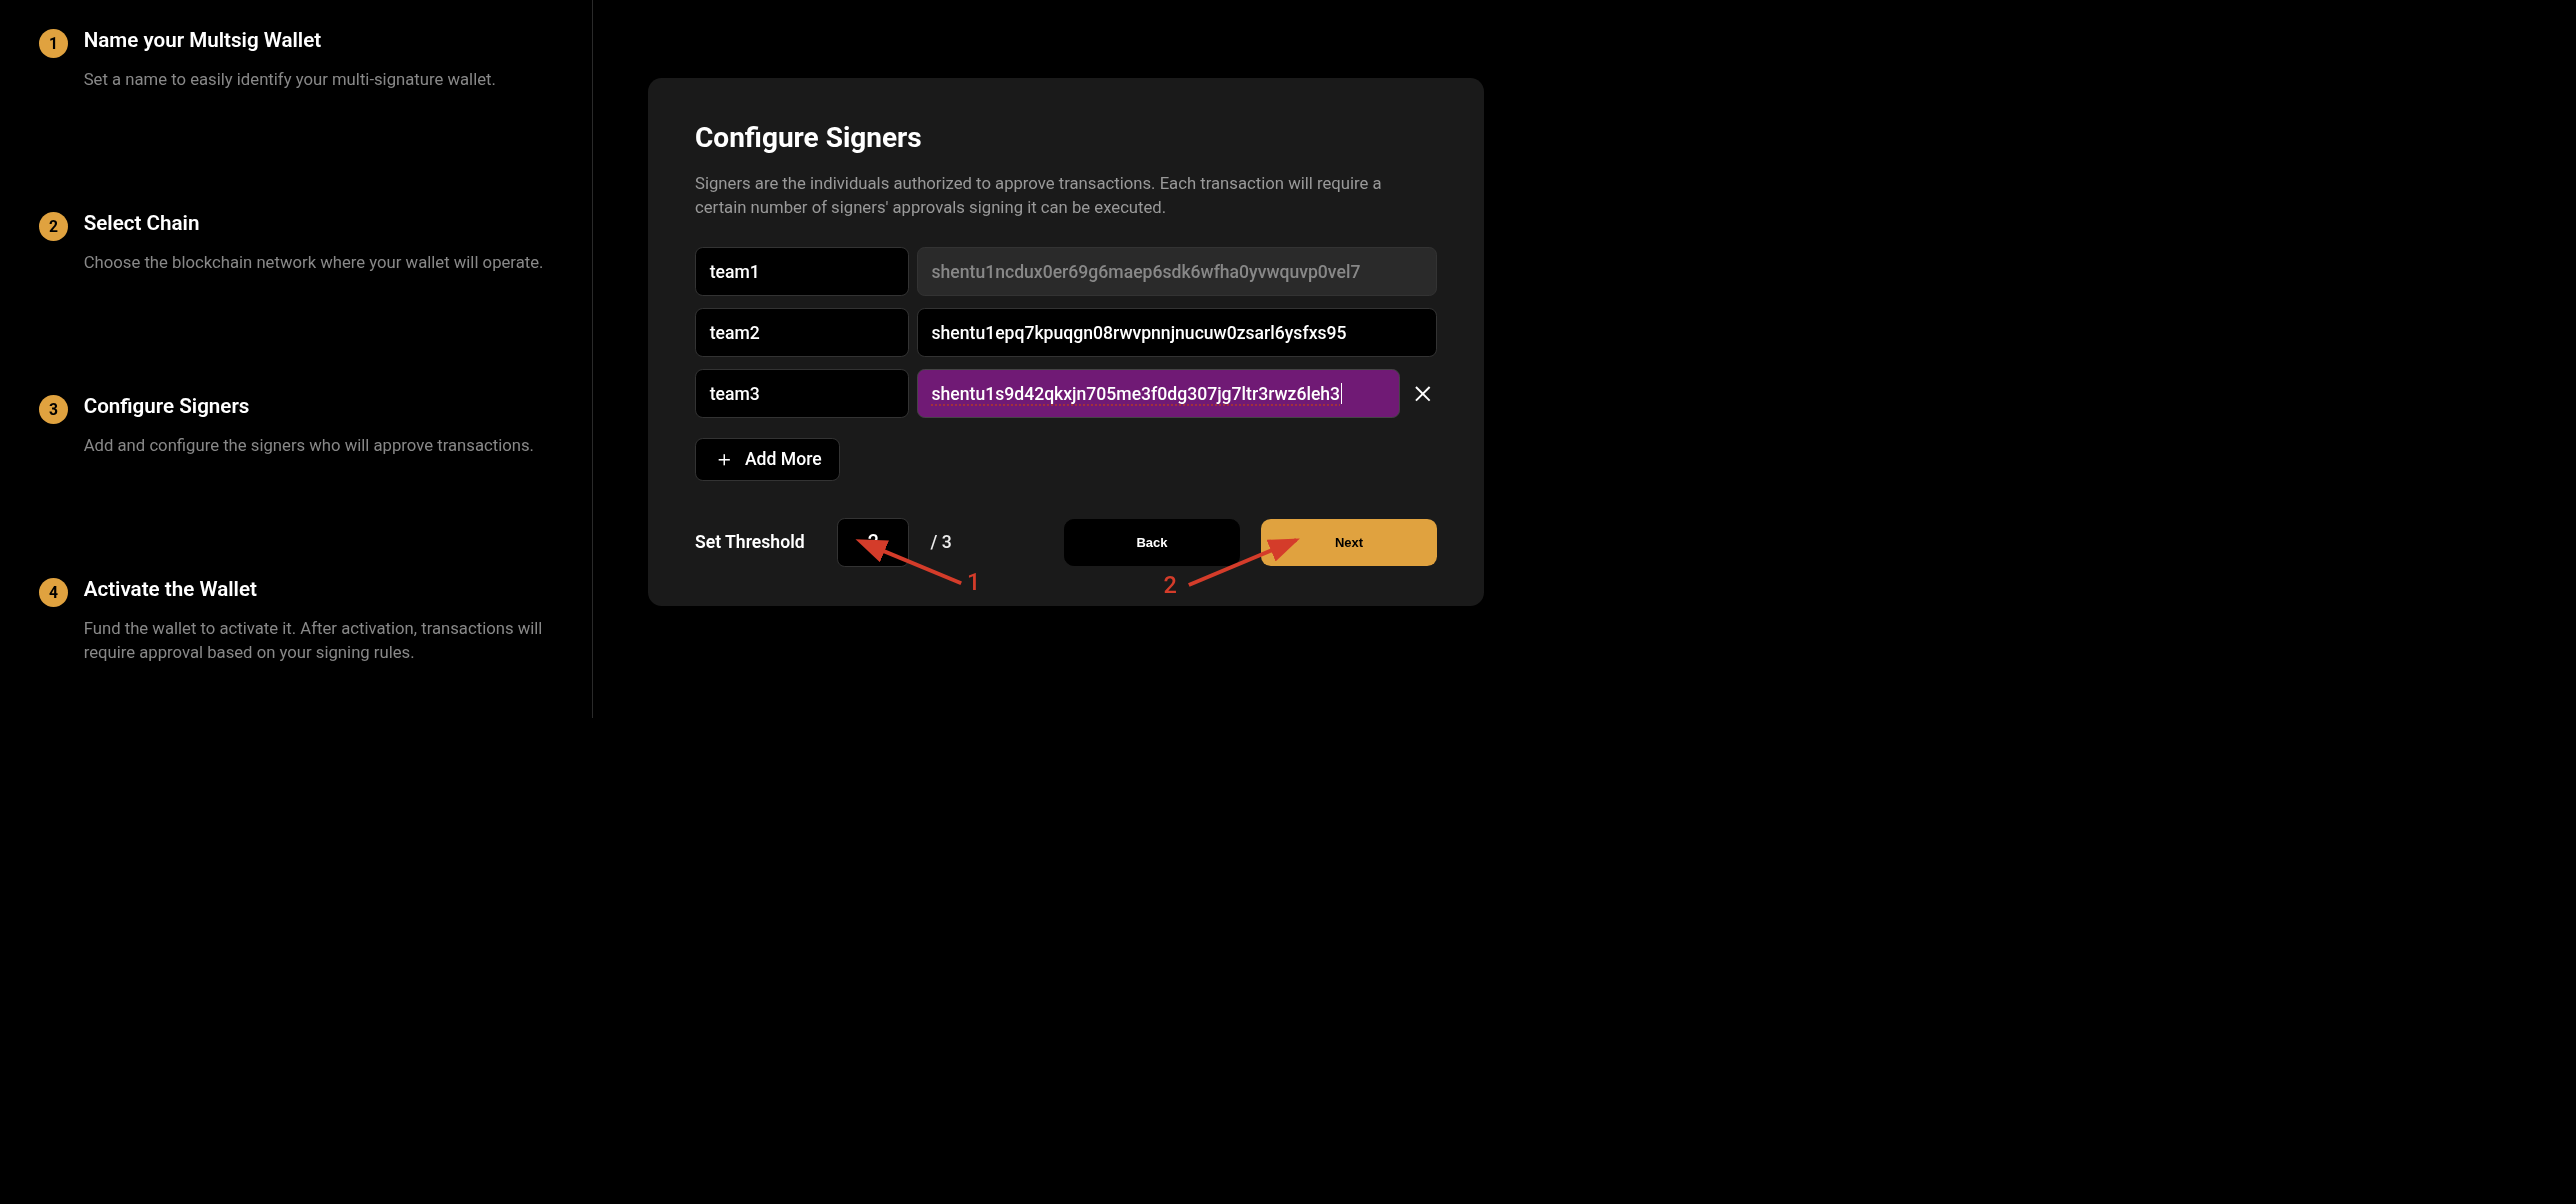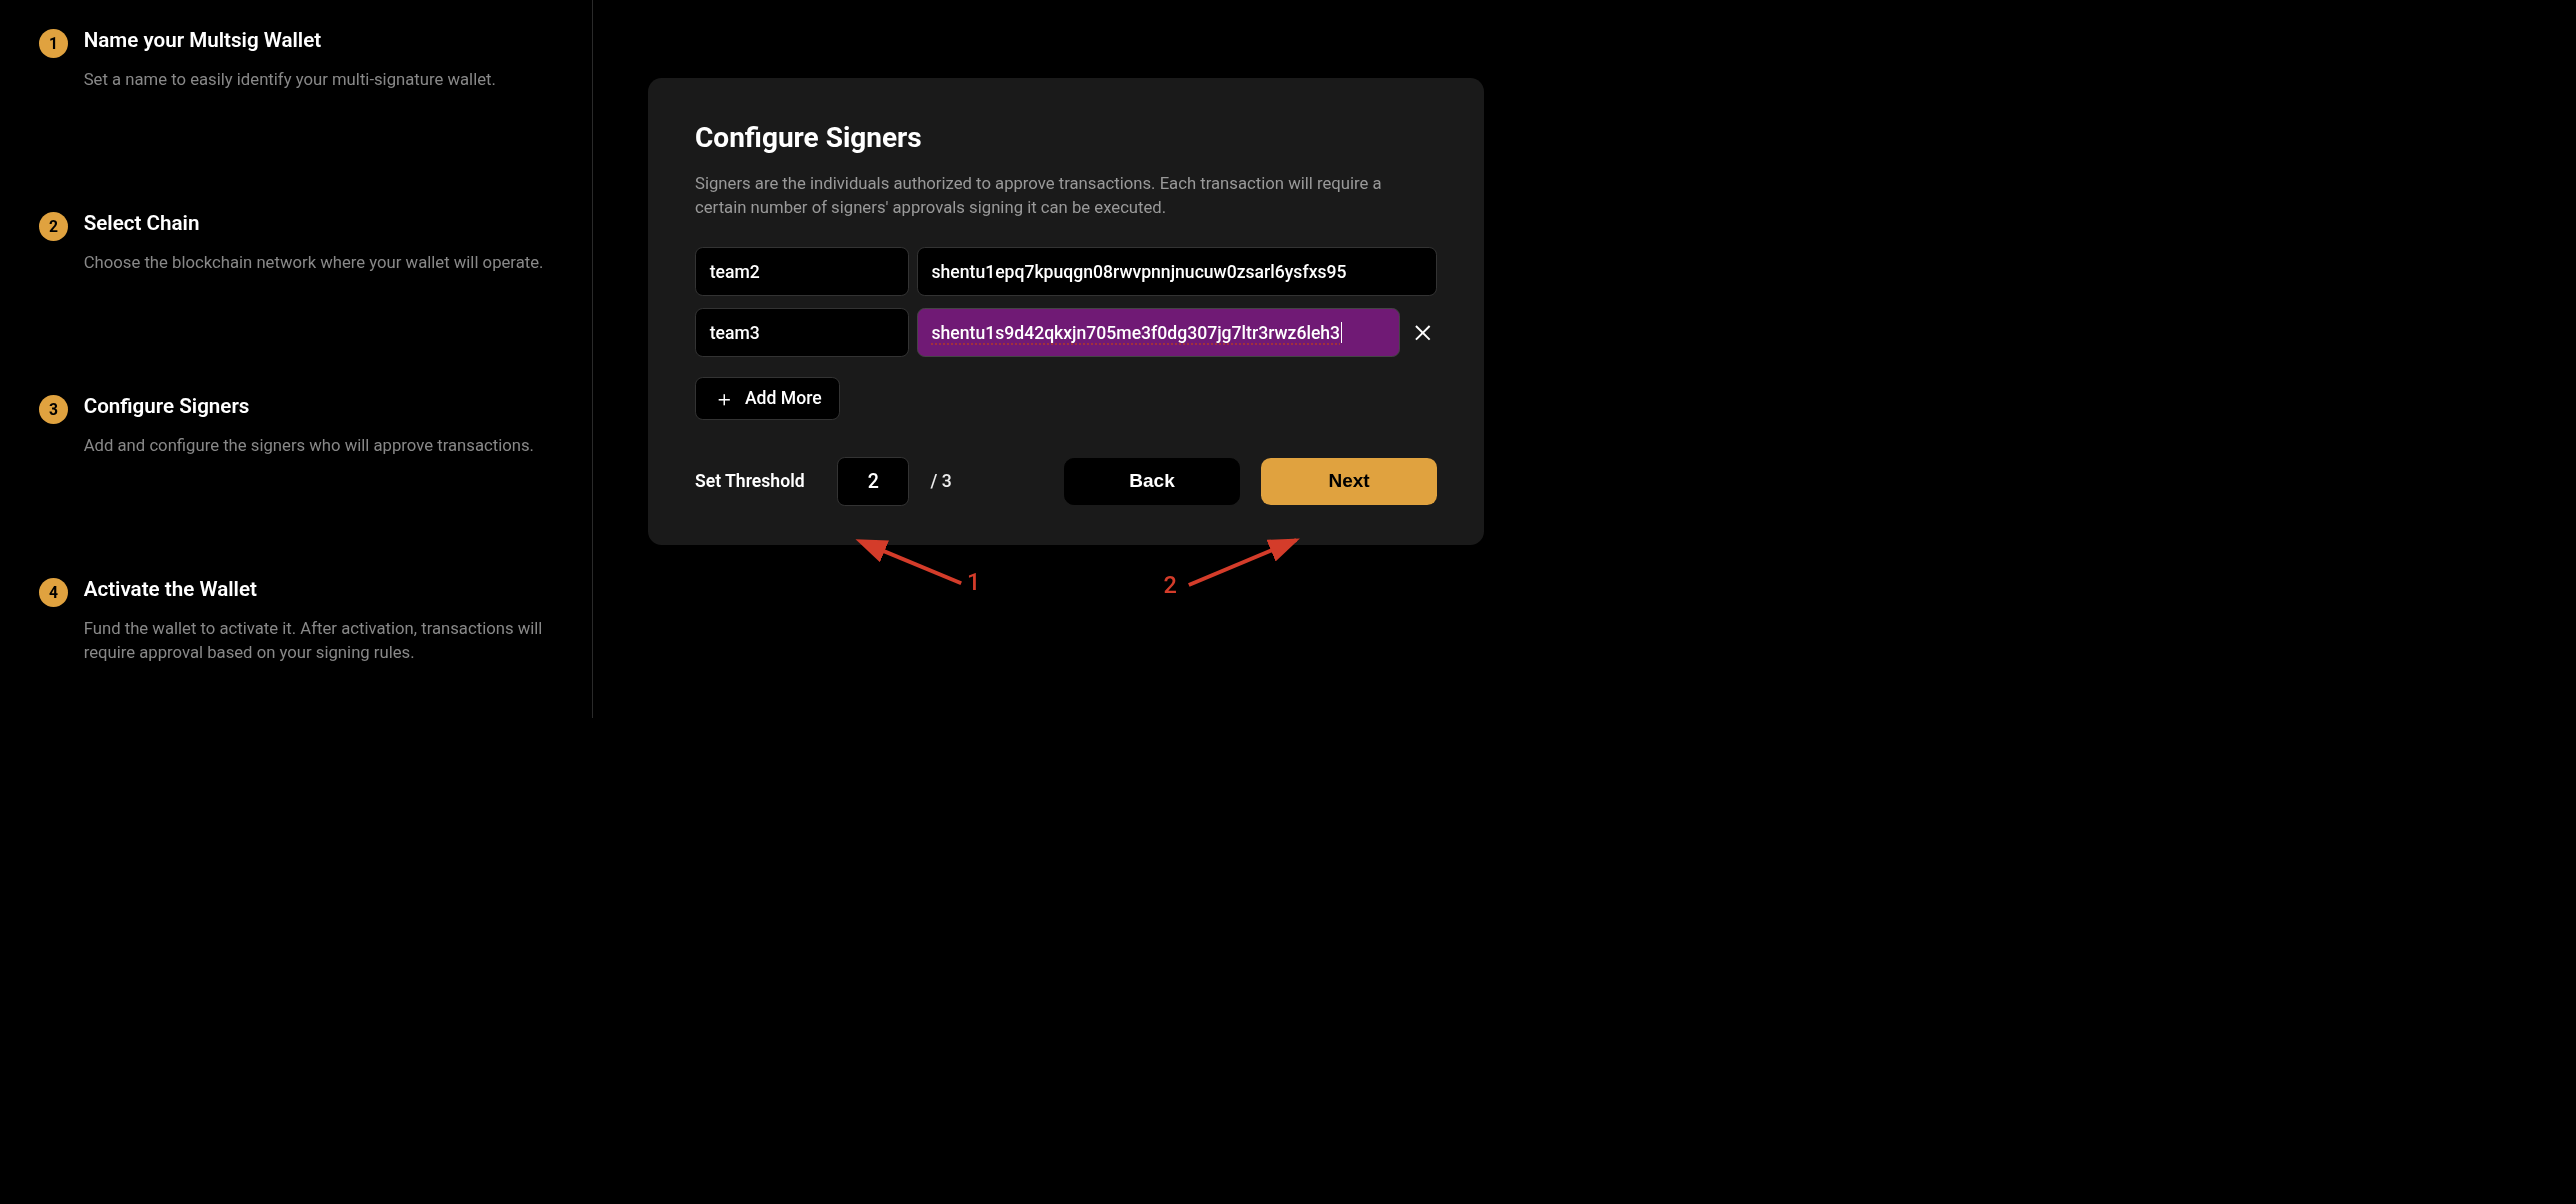--- a/index.html
+++ b/index.html
@@ -211,21 +211,21 @@
   .threshold-total {
     font-size: 17.6px;
     font-weight: 500;
     color: #eee;
   }
   .footer-spacer { flex: 1; }
   .btn {
     height: 47px;
     min-width: 176px;
     border-radius: 9.8px;
-    font-size: 19px;
+    font-size: 13px;
     font-weight: 600;
     display: flex;
     align-items: center;
     justify-content: center;
     cursor: pointer;
     border: none;
   }
   .btn-back {
     background: #000;
     color: #fff;
@@ -284,20 +284,24 @@
       </div>
     </div>
   </div>
 
   <div class="content">
     <div class="card">
       <div class="card-title">Configure Signers</div>
       <div class="card-desc">Signers are the individuals authorized to approve transactions. Each transaction will require a certain number of signers' approvals signing it can be executed.</div>
 
       
+      <div class="signer-row">
+        <div class="signer-name">team1</div>
+        <div class="signer-addr readonly">shentu1ncdux0er69g6maep6sdk6wfha0yvwquvp0vel7</div>
+      </div>
 
       <div class="signer-row">
         <div class="signer-name">team2</div>
         <div class="signer-addr editable">shentu1epq7kpuqgn08rwvpnnjnucuw0zsarl6ysfxs95</div>
       </div>
 
       <div class="signer-row">
         <div class="signer-name">team3</div>
         <div class="signer-addr focused">
           <span class="addr-text">shentu1s9d42qkxjn705me3f0dg307jg7ltr3rwz6leh3</span>

